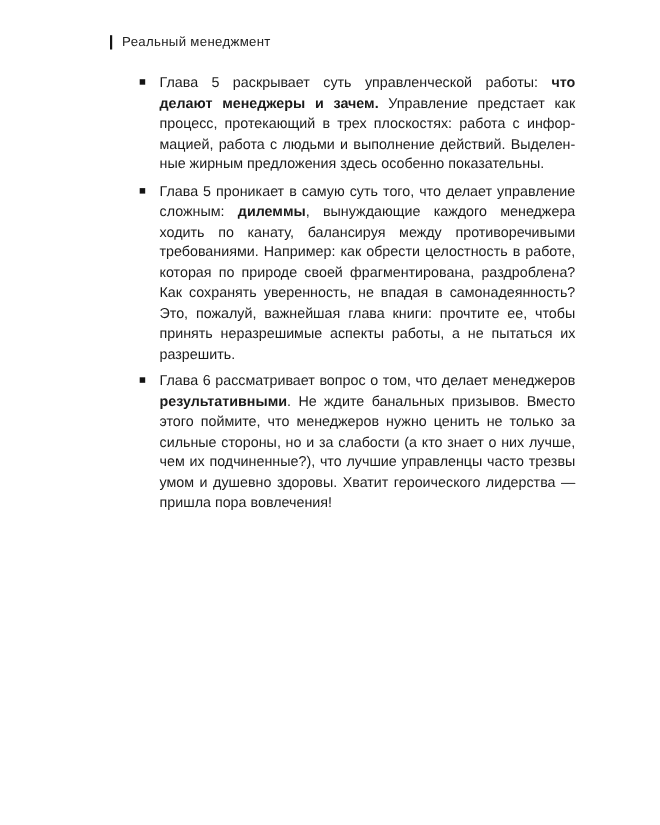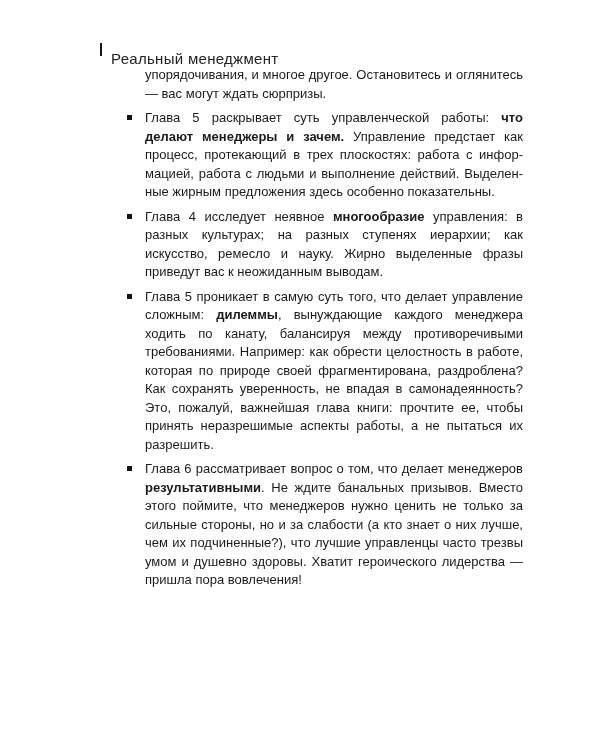--- a/index.html
+++ b/index.html
@@ -22,24 +22,23 @@
     display: flex;
     align-items: center;
     gap: 9px;
   }
   .head-rule {
     width: 2px;
     height: 13px;
     background: #141414;
   }
   .head-text {
-    font-size: 15px;
+    font-size: 12px;
     letter-spacing: 0.3px;
     color: #222222;
-    margin-top: 19px;
   }
   .content {
     position: absolute;
     left: 145px;
     top: 66px;
     width: 378px;
   }
   .para {
     position: relative;
     font-size: 13px;
@@ -64,18 +63,16 @@
 </style>
 </head>
 <body>
 
 <div class="running-head">
   <span class="head-rule"></span>
   <span class="head-text">Реальный менеджмент</span>
 </div>
 
 <div class="content">
-    <div class="para"><span>упорядочивания, и многое другое. Остановитесь и огля­нитесь — вас могут ждать сюрпризы.</span></div>
     <div class="para bulleted"><span class="bullet"></span><span>Глава 5 раскрывает суть управленческой работы: </span><span class="b">что делают менеджеры и зачем.</span><span> Управление предстает как процесс, протекающий в трех плоскостях: работа с инфор­мацией, работа с людьми и выполнение действий. Выделен­ные жирным предложения здесь особенно показательны.</span></div>
-    <div class="para bulleted"><span class="bullet"></span><span>Глава 4 исследует неявное </span><span class="b">многообразие</span><span> управления: в разных культурах; на разных ступенях иерархии; как искусство, ремесло и науку. Жирно выделенные фразы приведут вас к неожиданным выводам.</span></div>
     <div class="para bulleted"><span class="bullet"></span><span>Глава 5 проникает в самую суть того, что делает управ­ление сложным: </span><span class="b">дилеммы</span><span>, вынуждающие каждого менеджера ходить по канату, балансируя между про­тиворечивыми требованиями. Например: как обрести целостность в работе, которая по природе своей фраг­ментирована, раздроблена? Как сохранять уверенность, не впадая в самонадеянность? Это, пожалуй, важнейшая глава книги: прочтите ее, чтобы принять неразрешимые аспекты работы, а не пытаться их разрешить.</span></div>
     <div class="para bulleted"><span class="bullet"></span><span>Глава 6 рассматривает вопрос о том, что делает менеджеров </span><span class="b">результативными</span><span>. Не ждите банальных призывов. Вместо этого поймите, что менеджеров нужно ценить не только за сильные стороны, но и за слабости (а кто знает о них лучше, чем их подчиненные?), что лучшие управленцы часто трезвы умом и душевно здоровы. Хватит героиче­ского лидерства — пришла пора вовлечения!</span></div>
   </div>
 
 </body></html>

